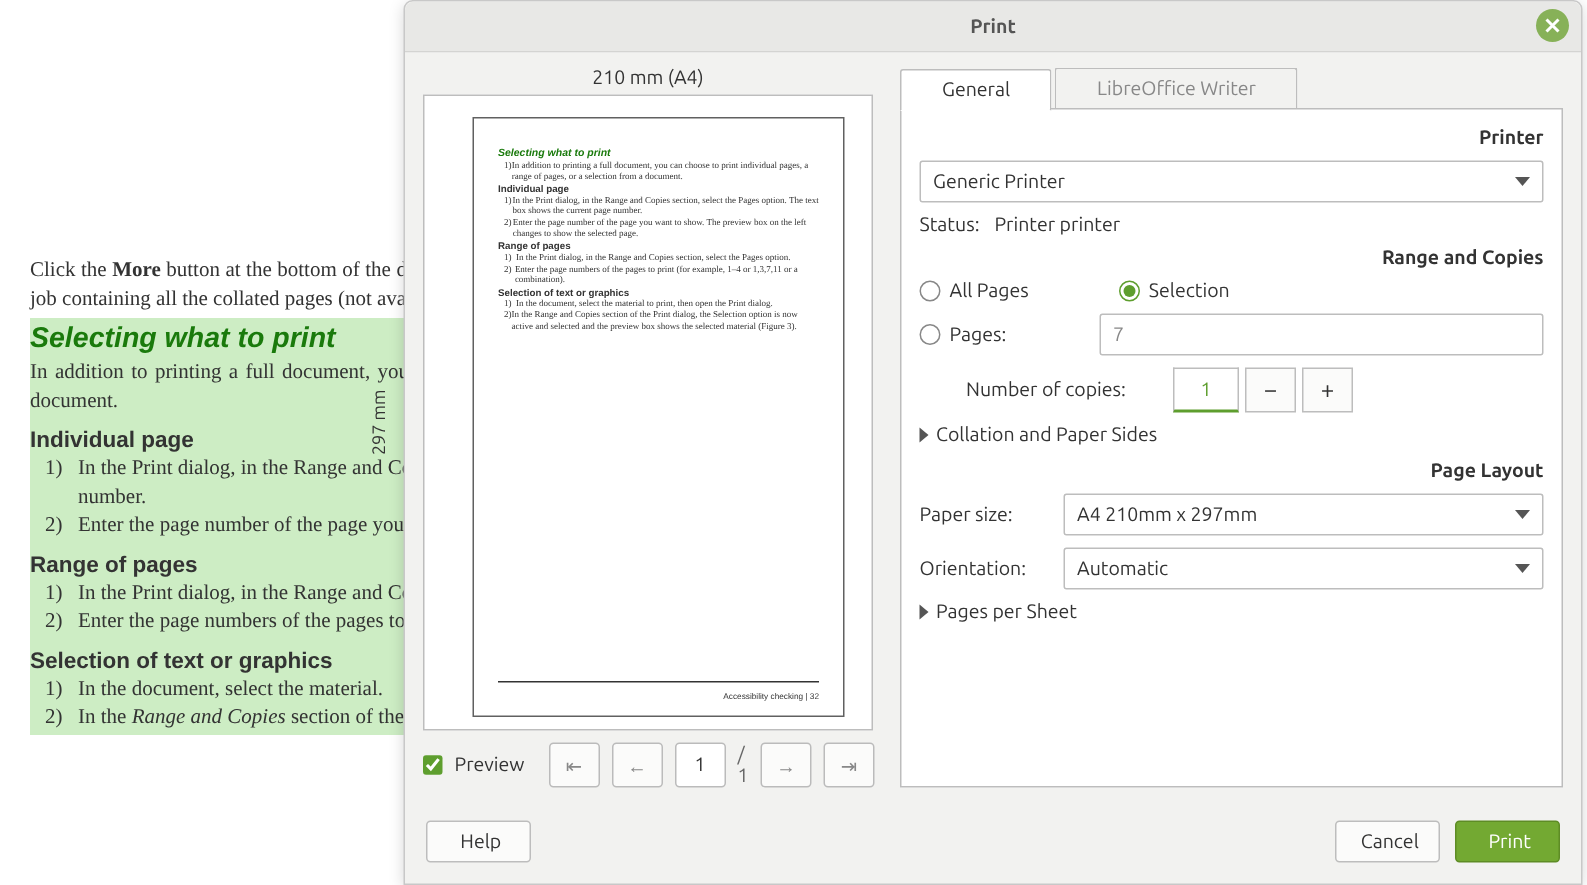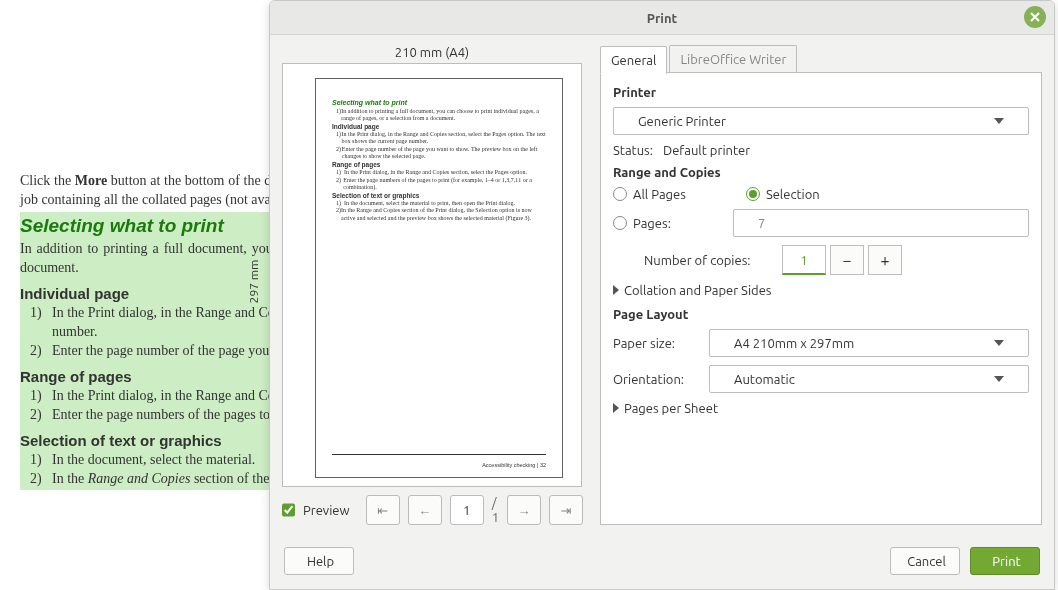--- a/index.html
+++ b/index.html
@@ -173,21 +173,21 @@
   .config-col {
     flex: 1;
     display: flex;
     flex-direction: column;
   }
   .tabs {
     display: flex;
     margin-bottom: -1px;
   }
   .tab {
-    padding: 6px 10px;
+    padding: 6px 27px;
     border: 1px solid #bdbdbd;
     background: #f2f2f0;
     border-bottom: none;
     border-radius: 2px 2px 0 0;
     color: #888;
     margin-right: 2px;
     cursor: pointer;
   }
   .tab.active {
     background: #fff;
@@ -200,26 +200,27 @@
     border: 1px solid #bdbdbd;
     background: #fff;
     padding: 10px 12px;
     flex: 1;
     overflow:auto;
   }
   .sect-h {
     font-weight: bold;
     font-size: 13px;
     margin: 2px 0 8px 0;
+    text-align: right;
   }
   .dropdown, .textin {
     border: 1px solid #bdbdbd;
     background: #fff;
     border-radius: 2px;
-    padding: 6px 24px;
+    padding: 6px 8px;
     font-size: 13px;
     display: flex;
     align-items: center;
     justify-content: space-between;
     width: 100%;
     cursor: pointer;
   }
   .dropdown .caret, .caret {
     width: 0; height: 0;
     border-left: 5px solid transparent;
@@ -412,21 +413,21 @@
       </div>
       <div class="tab-body">
 
         <div class="sect-h">Printer</div>
         <div class="dropdown">
           <span>Generic Printer</span>
           <span class="caret"></span>
         </div>
         <div class="row2">
           <span>Status:</span>
-          <span>Default printer</span>
+          <span>Printer printer</span>
           <div style="flex:1"></div>
         </div>
 
         <div class="sect-h">Range and Copies</div>
         <div class="row2" style="gap:60px;text-align:right;">
           <div class="radio">
             <span class="circ"></span>
             <span>All Pages</span>
           </div>
           <div class="radio sel">

